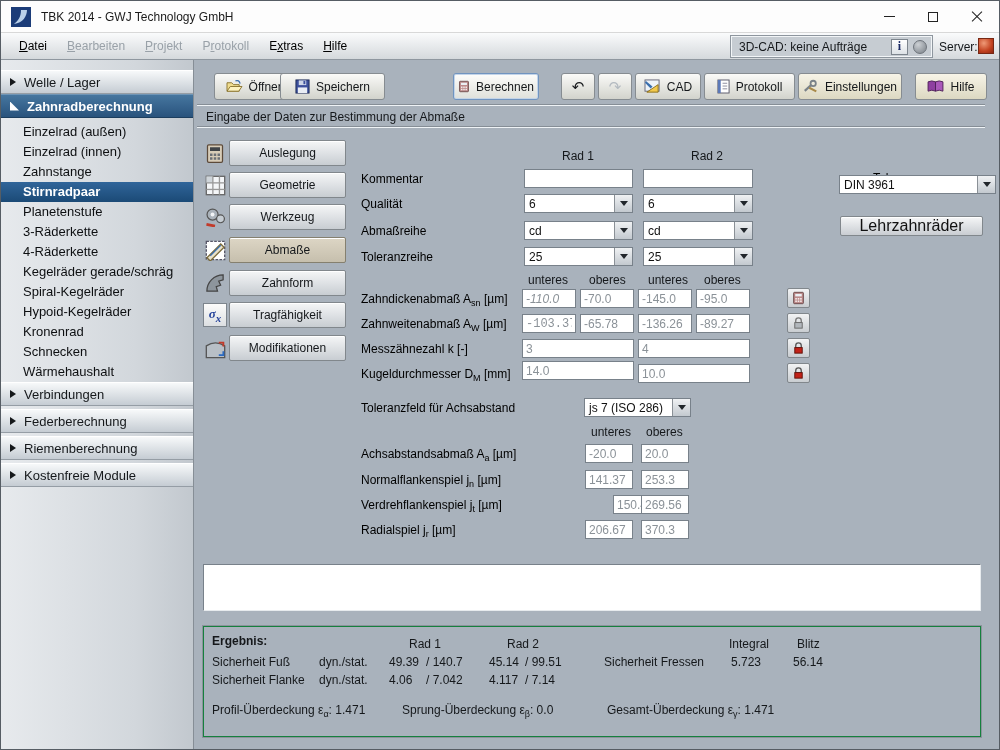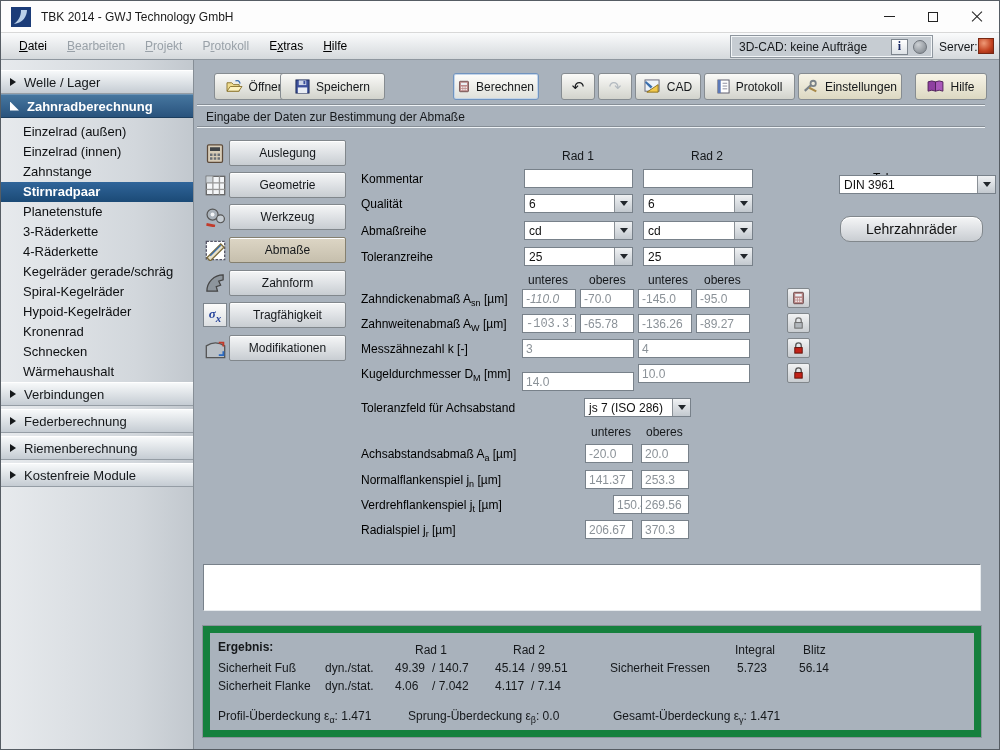--- a/index.html
+++ b/index.html
@@ -66,25 +66,25 @@
   .lbl{position:absolute;font-size:12px;color:#000000;white-space:nowrap}
   .lbl sub,.res sub{font-size:9px;vertical-align:-3px}
   .colhead{position:absolute;font-size:12px;color:#15181b;white-space:nowrap}
   .fld{position:absolute;height:19px;border:1px solid #78818a;background:#fff;font:12px "Liberation Sans",sans-serif;padding:0 3px;color:#111;outline:none}
   .fld.dim{color:#8b9298}
   .dropdown{position:absolute;height:19px;background:#fff;border:1px solid #78818a;display:flex}
   .dd-val{flex:1;padding:2px 0 0 4px;font-size:12px;white-space:nowrap;overflow:hidden}
   .dd-btn{width:18px;background:linear-gradient(#eff1f3,#c3c9cf);border-left:1px solid #8a9096;display:flex;align-items:center;justify-content:center}
   .tri-d{width:0;height:0;border-left:4px solid transparent;border-right:4px solid transparent;border-top:5px solid #21262b}
   .mini-btn{position:absolute;left:786px;width:23px;height:20px;border:1px solid #81878c;border-radius:2px;background:linear-gradient(#f2f3f4,#c9cdd1);display:flex;align-items:center;justify-content:center}
-  .panel-btn{position:absolute;height:26px;border:1px solid #81878c;border-radius:10px;background:linear-gradient(#f5f6f7,#c9cdd2);display:flex;align-items:center;justify-content:center;font-size:14px;box-shadow:inset 0 1px 0 #fff}
+  .panel-btn{position:absolute;height:20px;border:1px solid #81878c;border-radius:2px;background:linear-gradient(#f5f6f7,#c9cdd2);display:flex;align-items:center;justify-content:center;font-size:16px;box-shadow:inset 0 1px 0 #fff}
 
   
   .msg-box{position:absolute;left:202px;top:563px;width:778px;height:47px;background:#fff;border:1px solid #78818a;border-bottom-color:#e7ebee;border-right-color:#e7ebee}
-  .results{position:absolute;left:202px;top:625px;width:778px;height:111px;border:7px solid #15803d;box-shadow:0 0 0 1px #8b939b}
+  .results{position:absolute;left:202px;top:625px;width:778px;height:111px;border:1px solid #15803d;box-shadow:0 0 0 1px #8b939b}
   .res{position:absolute;font-size:12px;color:#15181b;white-space:nowrap}
   .res.bold{font-weight:bold}
 </style>
 </head>
 <body>
 
 <div class="window">
 
   <div class="titlebar">
     <svg class="logo" viewBox="0 0 20 20">
@@ -398,21 +398,21 @@
   <input class="fld dim" style="left: 521px; top: 338px; width: 112px;" readonly="" value="3">
   <input class="fld dim" style="left: 637px; top: 338px; width: 112px;" readonly="" value="4">
   <div class="mini-btn" style="top:337px">
     <svg width="13" height="13" viewBox="0 0 14 14">
         <path d="M4 6 V4 a3 3 0 0 1 6 0 V6" fill="none" stroke="#555" stroke-width="1.4"></path>
         <rect x="3" y="6" width="8" height="6" fill="#c22218" stroke="#5e1008"></rect>
       </svg>
   </div>
 
   <span class="lbl" style="left:360px;top:366px"><span>Kugeldurchmesser D</span><sub>M</sub><span> [mm]</span></span>
-  <input class="fld dim" style="left: 521px; top: 371px; width: 112px;" readonly="" value="14.0">
+  <input class="fld dim" style="left: 521px; top: 360px; width: 112px;" readonly="" value="14.0">
   <input class="fld dim" style="left: 637px; top: 363px; width: 112px;" readonly="" value="10.0">
   <div class="mini-btn" style="top:362px">
     <svg width="13" height="13" viewBox="0 0 14 14">
         <path d="M4 6 V4 a3 3 0 0 1 6 0 V6" fill="none" stroke="#555" stroke-width="1.4"></path>
         <rect x="3" y="6" width="8" height="6" fill="#c22218" stroke="#5e1008"></rect>
       </svg>
   </div>
 
   <span class="lbl" style="left:360px;top:400px">Toleranzfeld für Achsabstand</span>
   <div class="dropdown" style="left:583px;top:397px;width:107px">

